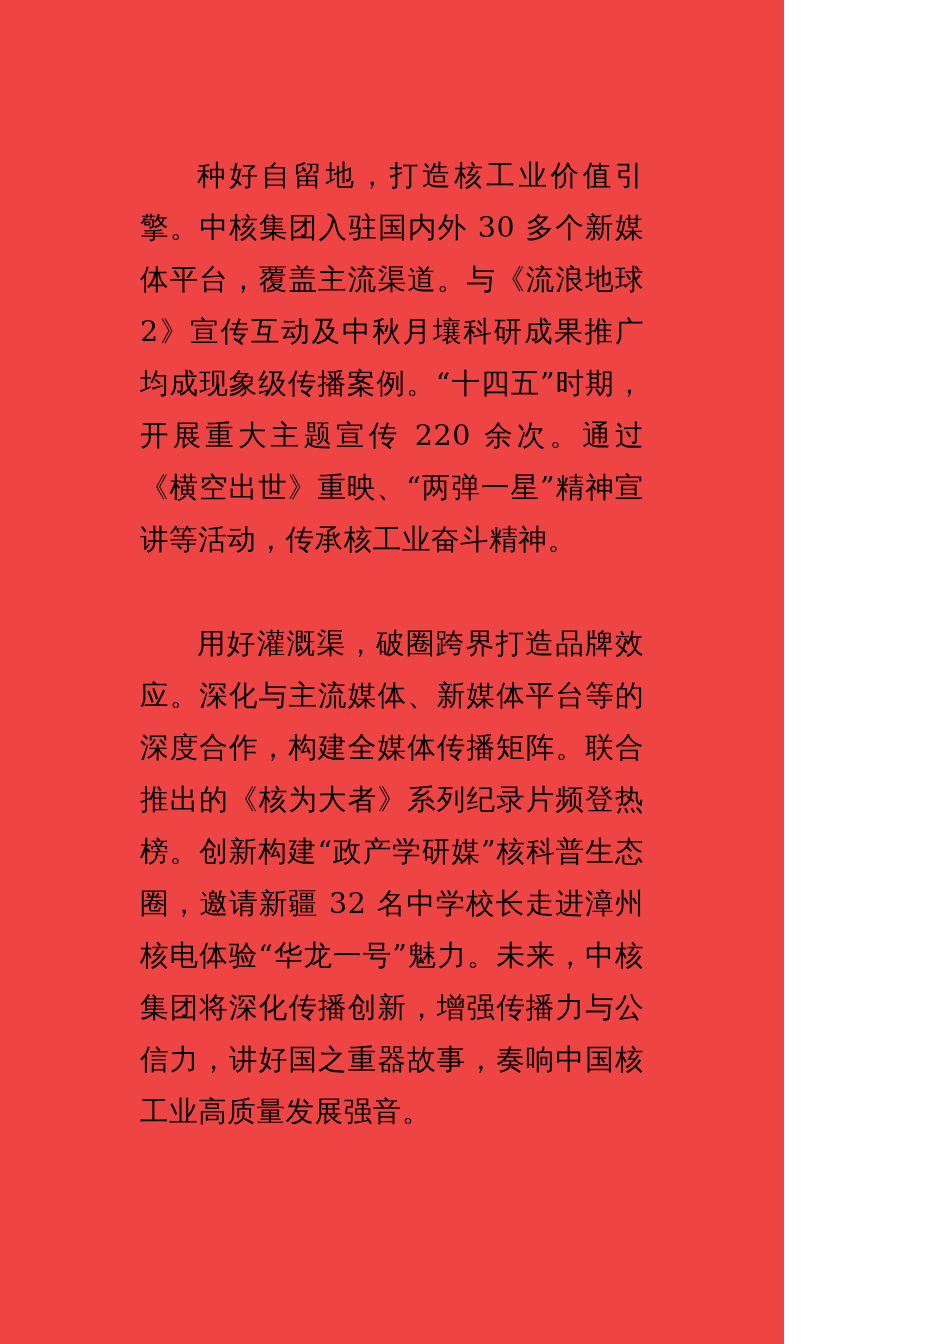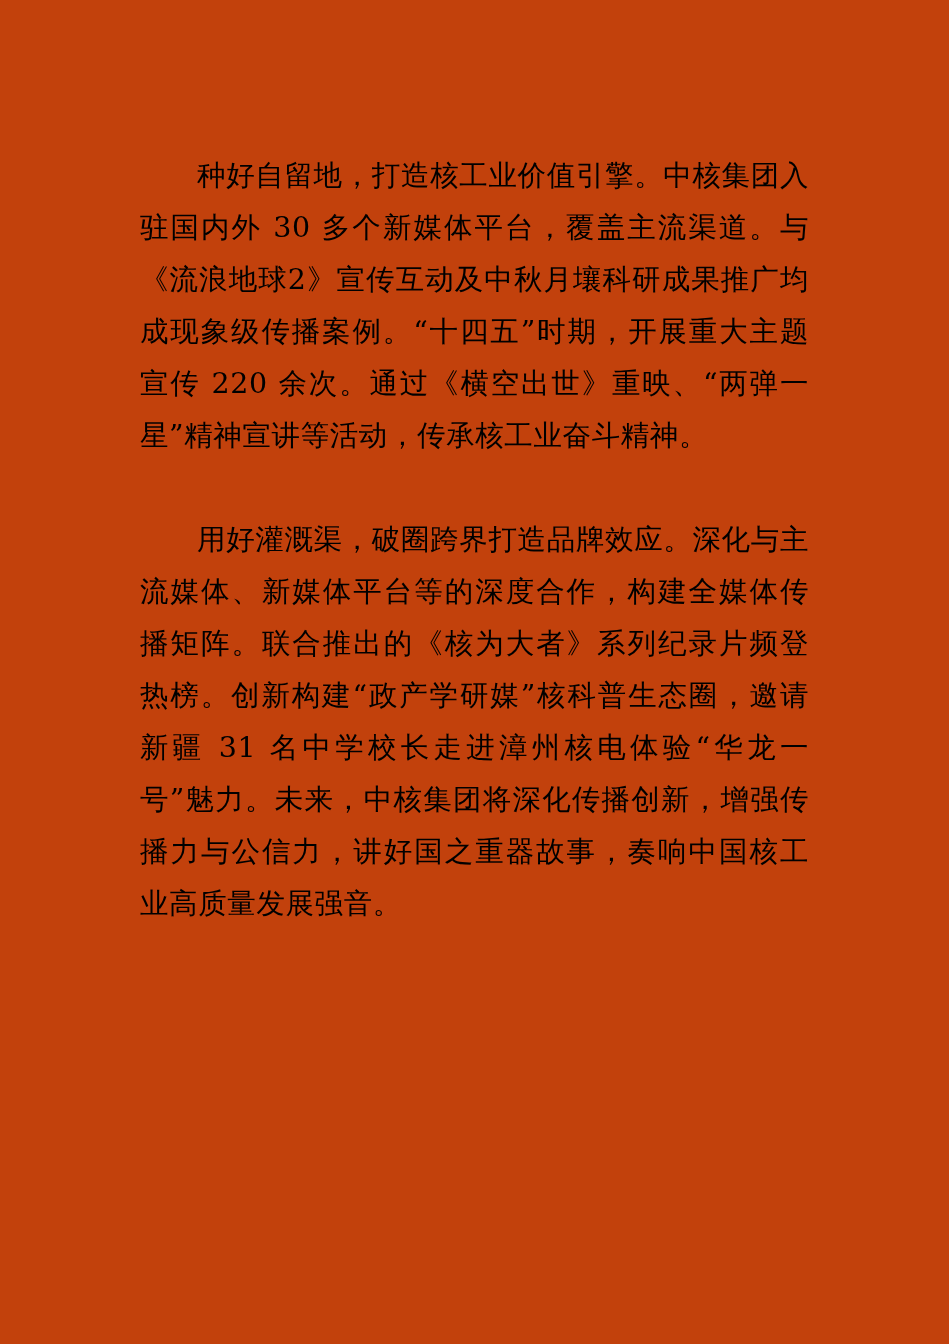--- a/index.html
+++ b/index.html
@@ -9,25 +9,25 @@
   }
   body {
     width: 950px;
     height: 1344px;
     font-family: "DejaVu Serif", "Liberation Serif", serif;
     color: #000000;
     overflow: hidden;
   }
   .page {
     position: relative;
-    width: 949px;
+    width: 784px;
     height: 1344px;
     box-sizing: border-box;
     padding: 150px 140px 60px 140px;
-    background: #c2410c;
+    background: #ef4444;
   }
   .doc-body {
     display: block;
   }
   .para {
     font-size: 28.5px;
     line-height: 52px;
     text-align: justify;
     text-justify: inter-ideograph;
     text-indent: 2em;
@@ -38,15 +38,15 @@
   .para:last-child {
     margin-bottom: 0;
   }
 </style>
 </head>
 <body>
 
 <div class="page">
   <div class="doc-body">
     <p class="para">种好自留地，打造核工业价值引擎。中核集团入驻国内外 30 多个新媒体平台，覆盖主流渠道。与《流浪地球2》宣传互动及中秋月壤科研成果推广均成现象级传播案例。“十四五”时期，开展重大主题宣传 220 余次。通过《横空出世》重映、“两弹一星”精神宣讲等活动，传承核工业奋斗精神。</p>
-    <p class="para">用好灌溉渠，破圈跨界打造品牌效应。深化与主流媒体、新媒体平台等的深度合作，构建全媒体传播矩阵。联合推出的《核为大者》系列纪录片频登热榜。创新构建“政产学研媒”核科普生态圈，邀请新疆 31 名中学校长走进漳州核电体验“华龙一号”魅力。未来，中核集团将深化传播创新，增强传播力与公信力，讲好国之重器故事，奏响中国核工业高质量发展强音。</p>
+    <p class="para">用好灌溉渠，破圈跨界打造品牌效应。深化与主流媒体、新媒体平台等的深度合作，构建全媒体传播矩阵。联合推出的《核为大者》系列纪录片频登热榜。创新构建“政产学研媒”核科普生态圈，邀请新疆 32 名中学校长走进漳州核电体验“华龙一号”魅力。未来，中核集团将深化传播创新，增强传播力与公信力，讲好国之重器故事，奏响中国核工业高质量发展强音。</p>
   </div>
 </div>
 
 </body></html>

